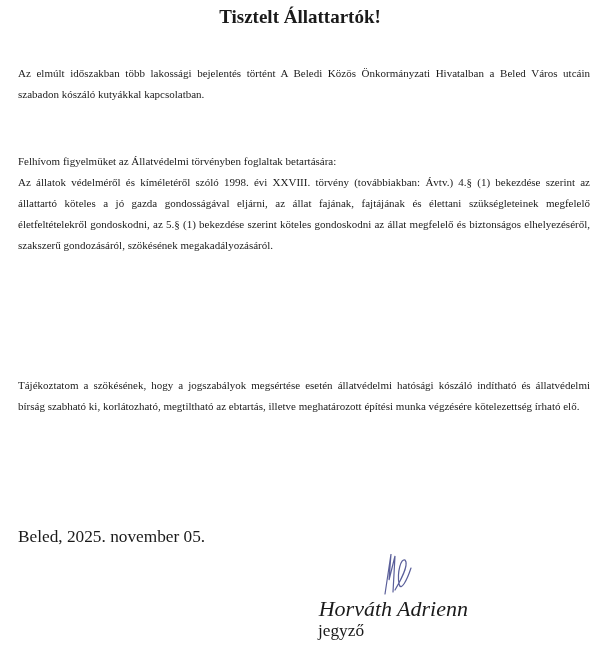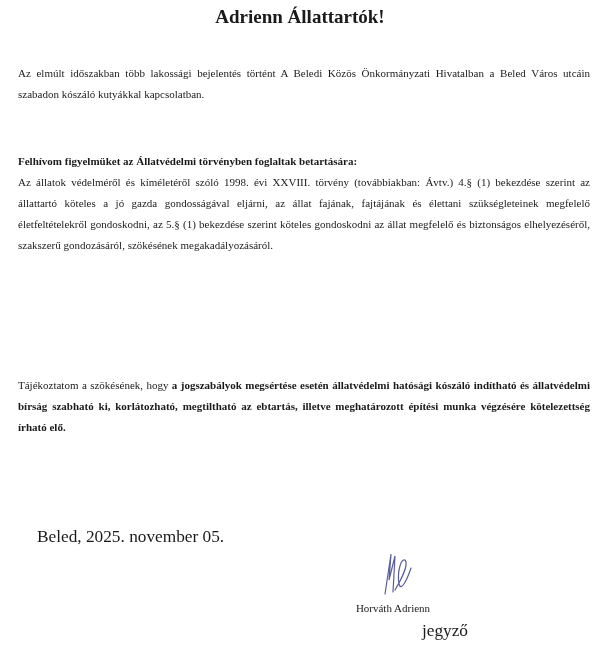--- a/index.html
+++ b/index.html
@@ -5,32 +5,32 @@
   html, body { margin:0; padding:0; background:#ffffff; }
   body { width:600px; height:647px; position:relative; overflow:hidden;
          font-family:"Liberation Serif", serif; color:#1a1a1a; }
   .title { position:absolute; top:6px; left:0; width:600px; text-align:center;
            font-weight:bold; font-size:19px; line-height:22px; }
   .p { position:absolute; left:18px; width:572px; font-size:11px; line-height:21px;
        text-align:justify; text-align-last:left; }
   .p1 { top:63px; }
   .p2 { top:151px; }
   .p3 { top:375px; }
-  .b { font-weight:bold; }
-  .date { position:absolute; left:18px; top:526px; font-size:17.3px; line-height:21px;margin-left:19px; }
+  .b { font-weight:normal; }
+  .date { position:absolute; left:18px; top:526px; font-size:17.3px; line-height:21px; }
   .sig { position:absolute; left:375px; top:550px; width:50px; height:48px; }
-  .name { position:absolute; left:318px; top:598px; width:150px; text-align:center;
-          font-size:11px; line-height:21px; }
-  .role { position:absolute; left:318px; top:620px; width:150px; text-align:right;
+  .name { position:absolute; left:318px; top:598px; width:150px; text-align:right;
+          font-size:22px; line-height:21px;font-style:italic; }
+  .role { position:absolute; left:318px; top:620px; width:150px; text-align:left;
           font-size:17.3px; line-height:21px; }
 </style>
 </head>
 <body>
 
-<div class="title">Adrienn Állattartók!</div>
+<div class="title">Tisztelt Állattartók!</div>
 
 <div class="p p1">Az elmúlt időszakban több lakossági bejelentés történt A Beledi Közös Önkormányzati Hivatalban a Beled Város utcáin szabadon kószáló kutyákkal kapcsolatban.</div>
 
 <div class="p p2">
   <span class="b">Felhívom figyelmüket az Állatvédelmi törvényben foglaltak betartására:</span><br>
   <span>Az állatok védelméről és kíméletéről szóló 1998. évi XXVIII. törvény (továbbiakban: Ávtv.) 4.§ (1) bekezdése szerint az állattartó köteles a jó gazda gondosságával eljárni, az állat fajának, fajtájának és élettani szükségleteinek megfelelő életfeltételekről gondoskodni, az 5.§ (1) bekezdése szerint köteles gondoskodni az állat megfelelő és biztonságos elhelyezéséről, szakszerű gondozásáról, szökésének megakadályozásáról.</span>
 </div>
 
 <div class="p p3">
   <span>Tájékoztatom a szökésének, hogy </span><span class="b">a jogszabályok megsértése esetén állatvédelmi hatósági kószáló indítható és állatvédelmi bírság szabható ki, korlátozható, megtiltható az ebtartás, illetve meghatározott építési munka végzésére kötelezettség írható elő.</span>

